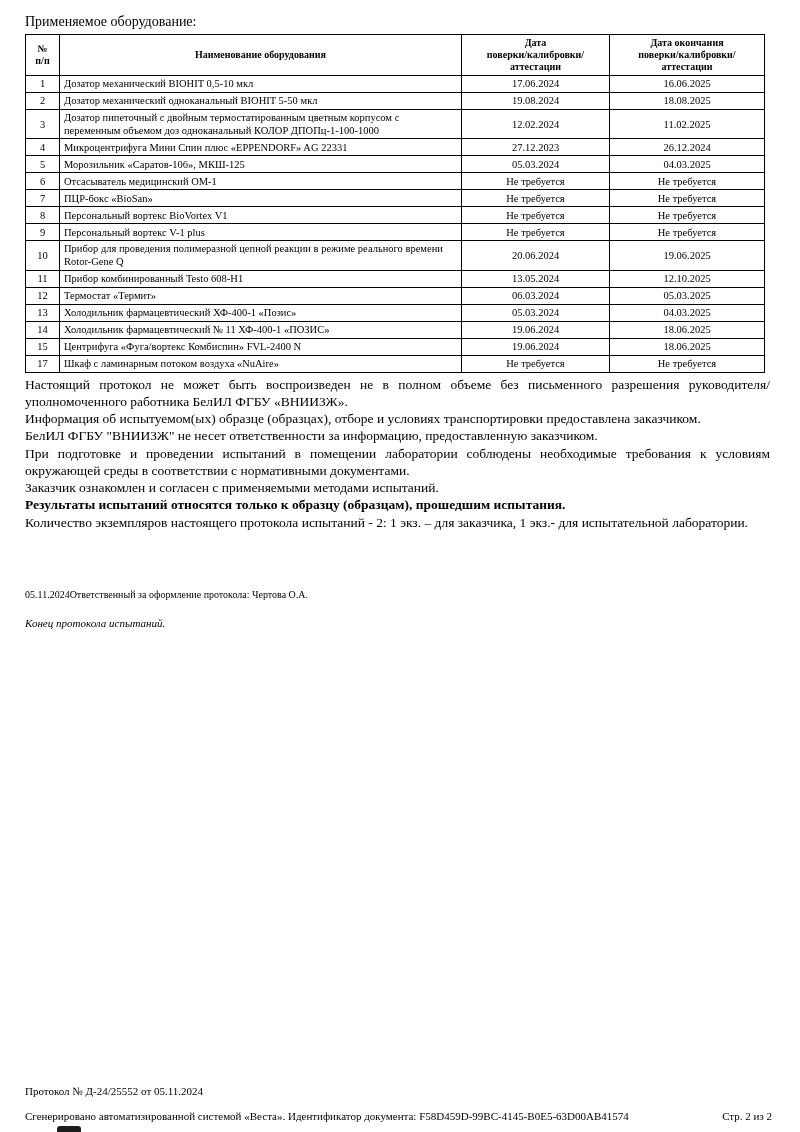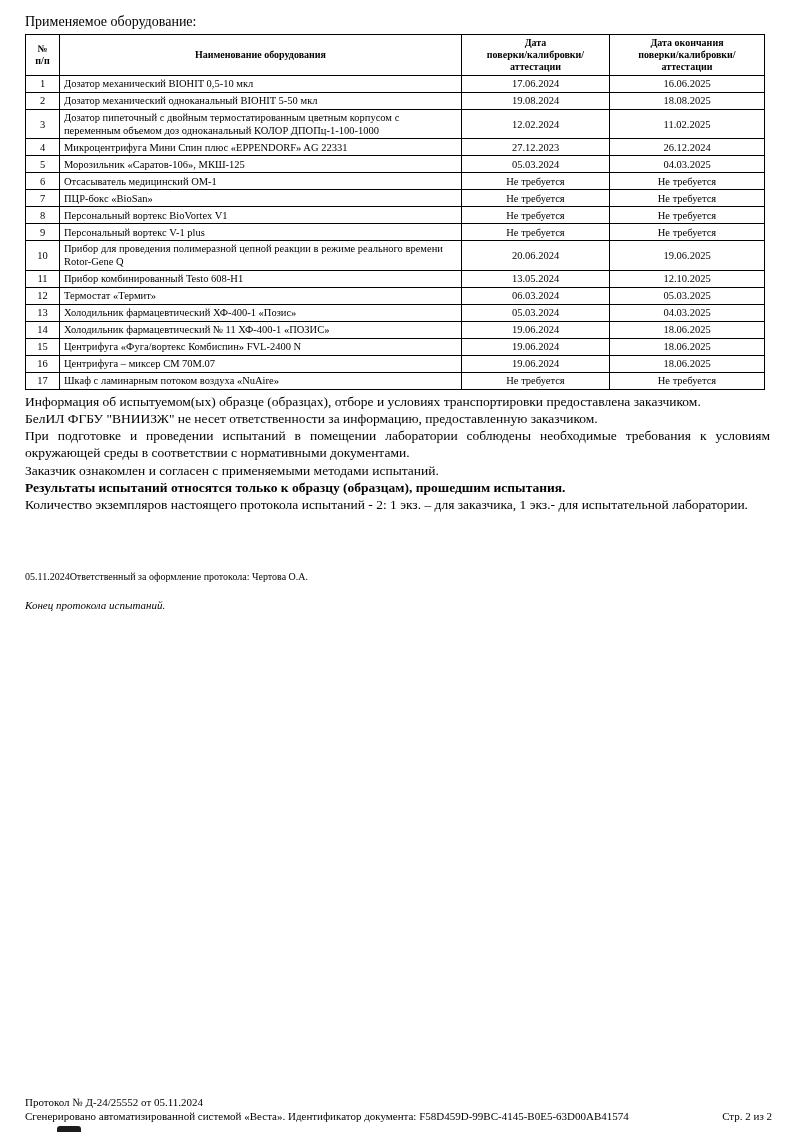--- a/index.html
+++ b/index.html
@@ -74,21 +74,21 @@
   .doc-footer {
     position: absolute;
     left: 25px;
     right: 28px;
     bottom: 10px;
     font-size: 11px;
   }
   .doc-footer .footer-row {
     display: flex;
     justify-content: space-between;
-    margin-top: 2px;
+    margin-top: 13px;
   }
   .bottom-fragment {
     position: absolute;
     left: 57px;
     bottom: 0;
     width: 24px;
     height: 6px;
     background: #1d1d1f;
     border-radius: 3px 3px 0 0;
   }
@@ -197,35 +197,30 @@
           <td class="cell-date">19.06.2024</td>
           <td class="cell-date">18.06.2025</td>
         </tr>
         <tr>
           <td class="cell-num">15</td>
           <td class="cell-name">Центрифуга «Фуга/вортекс Комбиспин» FVL-2400 N</td>
           <td class="cell-date">19.06.2024</td>
           <td class="cell-date">18.06.2025</td>
         </tr>
         <tr>
-          <td class="cell-num">16</td>
-          <td class="cell-name">Центрифуга – миксер СМ 70М.07</td>
-          <td class="cell-date">19.06.2024</td>
-          <td class="cell-date">18.06.2025</td>
-        </tr>
-        <tr>
           <td class="cell-num">17</td>
           <td class="cell-name">Шкаф с ламинарным потоком воздуха «NuAire»</td>
           <td class="cell-date">Не требуется</td>
           <td class="cell-date">Не требуется</td>
         </tr>
       </tbody>
   </table>
 
   <div class="notes">
+    <p>Настоящий протокол не может быть воспроизведен не в полном объеме без письменного разрешения руководителя/уполномоченного работника БелИЛ ФГБУ «ВНИИЗЖ».</p>
     <p>Информация об испытуемом(ых) образце (образцах), отборе и условиях транспортировки предоставлена заказчиком.</p>
     <p>БелИЛ ФГБУ "ВНИИЗЖ" не несет ответственности за информацию, предоставленную заказчиком.</p>
     <p>При подготовке и проведении испытаний в помещении лаборатории соблюдены необходимые требования к условиям окружающей среды в соответствии с нормативными документами.</p>
     <p>Заказчик ознакомлен и согласен с применяемыми методами испытаний.</p>
     <p class="bold">Результаты испытаний относятся только к образцу (образцам), прошедшим испытания.</p>
     <p>Количество экземпляров настоящего протокола испытаний - 2: 1 экз. – для заказчика, 1 экз.- для испытательной лаборатории.</p>
   </div>
 
   <div class="sign-row">
     <span>05.11.2024</span>

